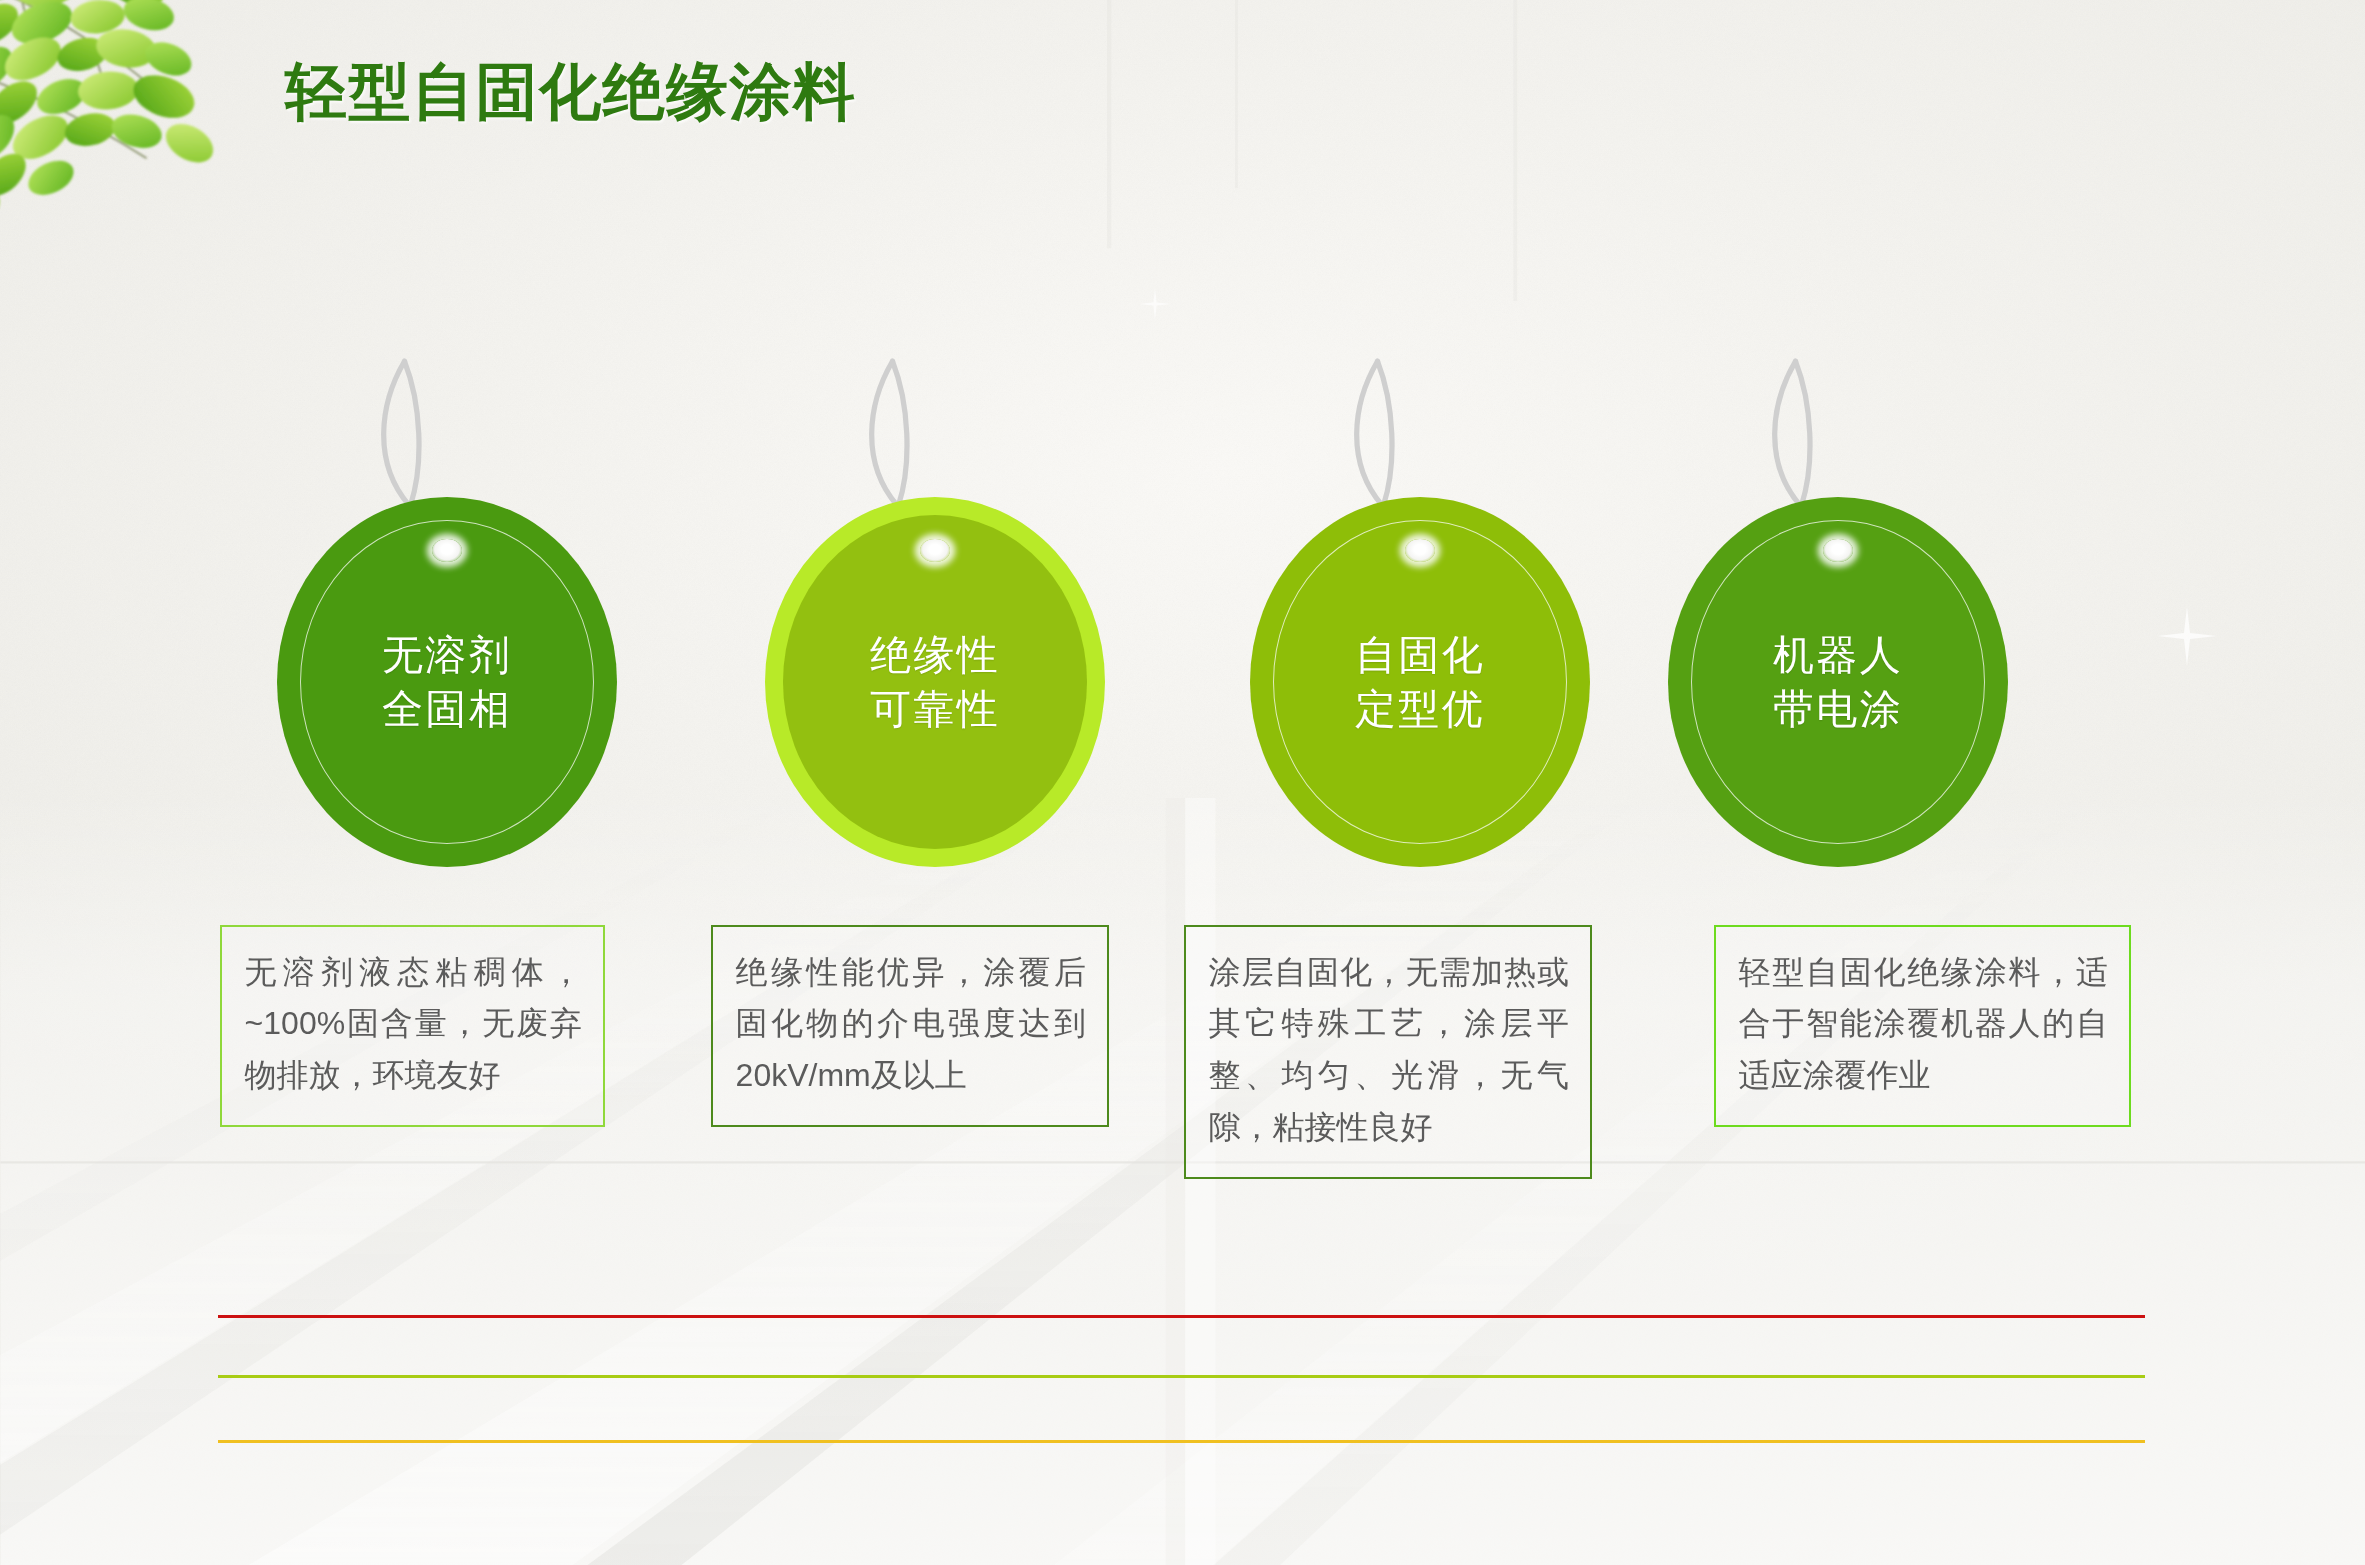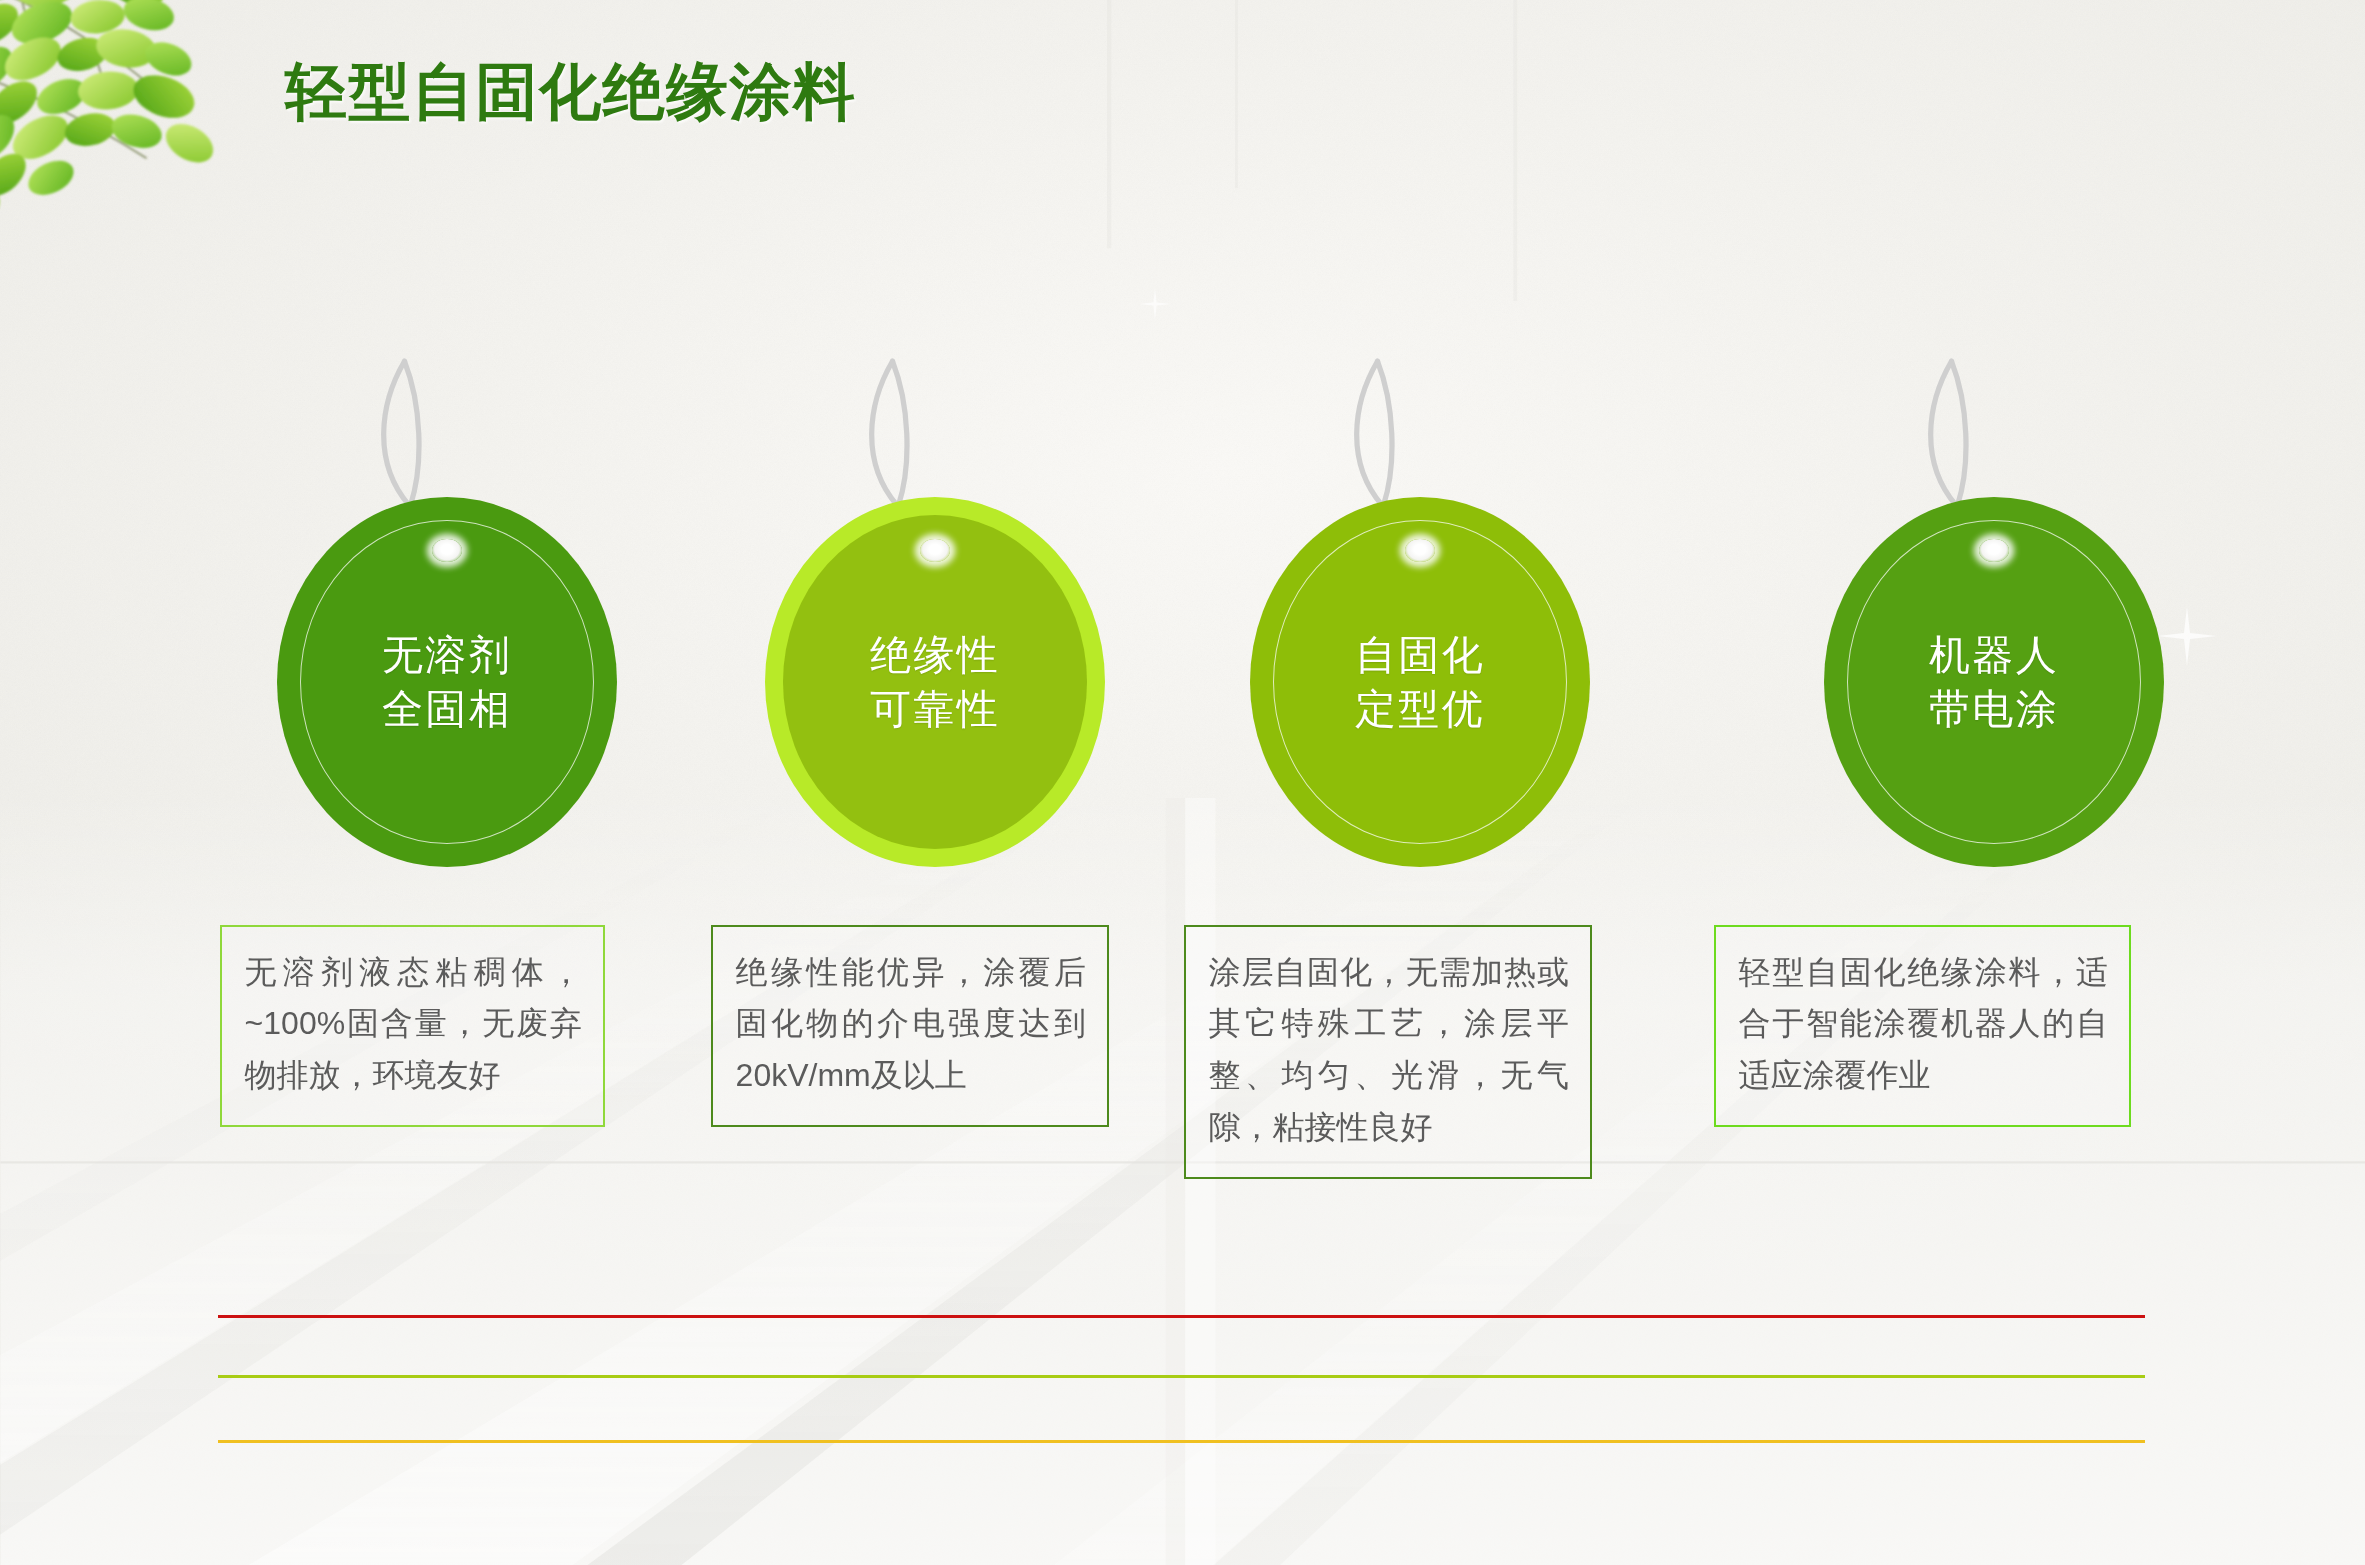--- a/index.html
+++ b/index.html
@@ -72,21 +72,21 @@
 
   .tag {
     position: absolute;
     width: 340px;
     top: 497px;
   }
 
   .tag-0 { left: 277px; }
   .tag-1 { left: 765px; }
   .tag-2 { left: 1250px; }
-  .tag-3 { left: 1824px; }
+  .tag-3 { left: 1668px; }
 
   
   .string {
     position: absolute;
     left: 81px;
     top: -139px;
     width: 120px;
     height: 173px;
     pointer-events: none;
   }

